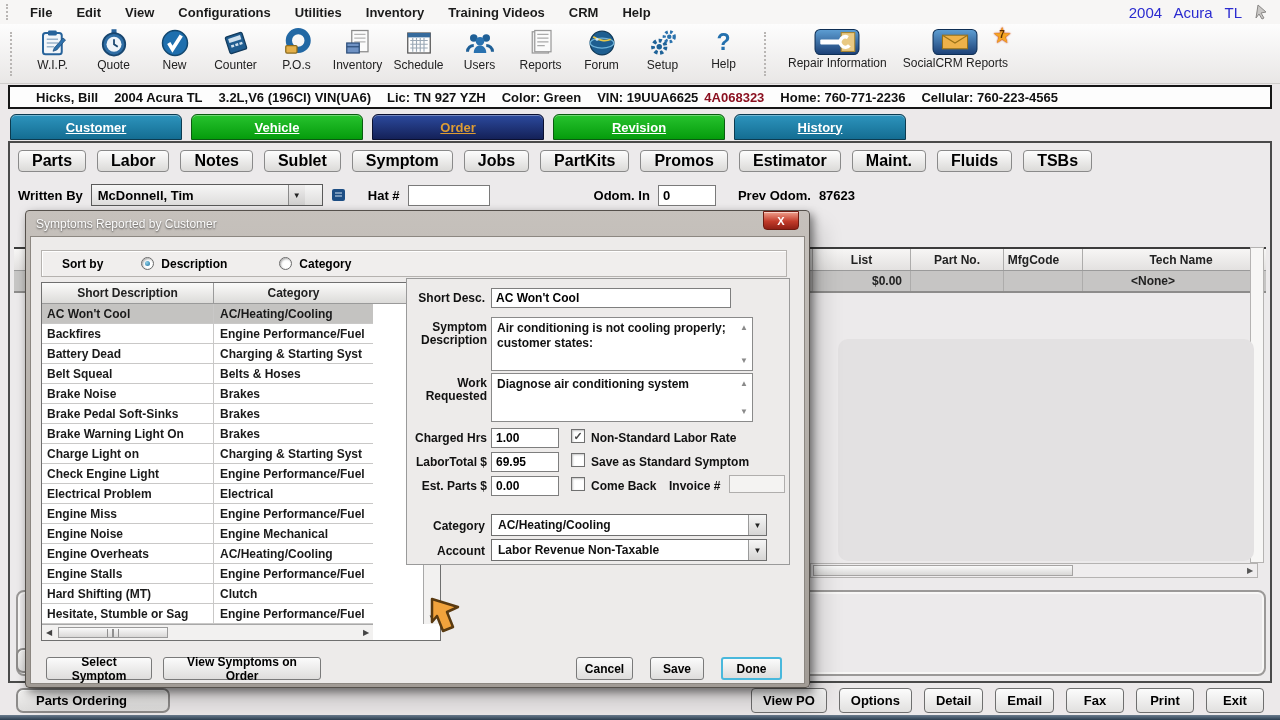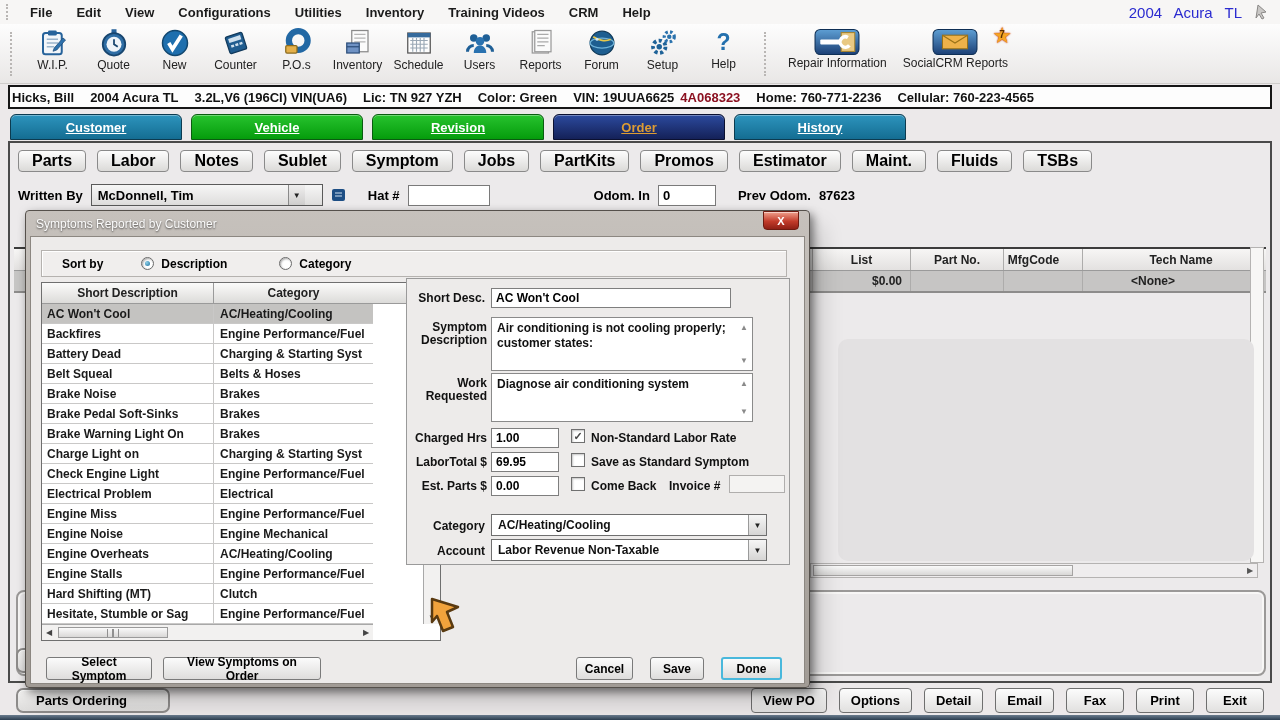--- a/index.html
+++ b/index.html
@@ -28,21 +28,21 @@
   .star-badge { position:absolute; top:-4px; right:2px; width:24px; height:24px; }
   .star-badge .star { position:absolute; inset:0; font-size:22px; line-height:24px; text-align:center;
                       color:#f5a623; text-shadow:0 0 1px #c23b12, 0 0 2px #c23b12; }
   .star-badge .num { position:absolute; inset:0; text-align:center; font-size:10px; font-weight:700;
                      line-height:22px; color:#5a3000; }
   .help-glyph { font-size:23px; font-weight:700; color:#2470ad; line-height:29px; }
 
   
   .custbar { position:absolute; top:85px; left:8px; width:1264px; height:24px; background:#fdfdfd;
              border:2px solid #161616; display:flex; align-items:center; font-weight:700; font-size:13px;
-             padding:0 2px; white-space:nowrap; color:#111; }
+             padding:0 26px; white-space:nowrap; color:#111; }
   .custbar span { margin-right:16px; }
   .custbar .vin-part { margin-right:6px; }
   .vin-red { color:#8b1020; }
 
   
   .tabs { position:absolute; top:114px; left:10px; display:flex; gap:9px; }
   .tab { width:172px; height:26px; display:flex; align-items:center; justify-content:center;
          color:#fff; font-weight:700; font-size:13px; border-radius:6px 6px 0 0;
          border:1px solid #0c3b50; box-shadow:inset 0 1px 0 rgba(255,255,255,.35); }
   .tab span { text-decoration:underline; }
@@ -379,26 +379,26 @@
   <div class="tabs">
 
       <div class="tab teal">
         <span>Customer</span>
       </div>
 
       <div class="tab green">
         <span>Vehicle</span>
       </div>
 
+      <div class="tab navy">
+        <span>Order</span>
+      </div>
+
       <div class="tab green">
         <span>Revision</span>
-      </div>
-
-      <div class="tab navy">
-        <span>Order</span>
       </div>
 
       <div class="tab teal">
         <span>History</span>
       </div>
     </div>
   <div class="estimate">
     <span class="estimate-label">Estimate #</span>
     <div class="estimate-box">NEW</div>
   </div>

